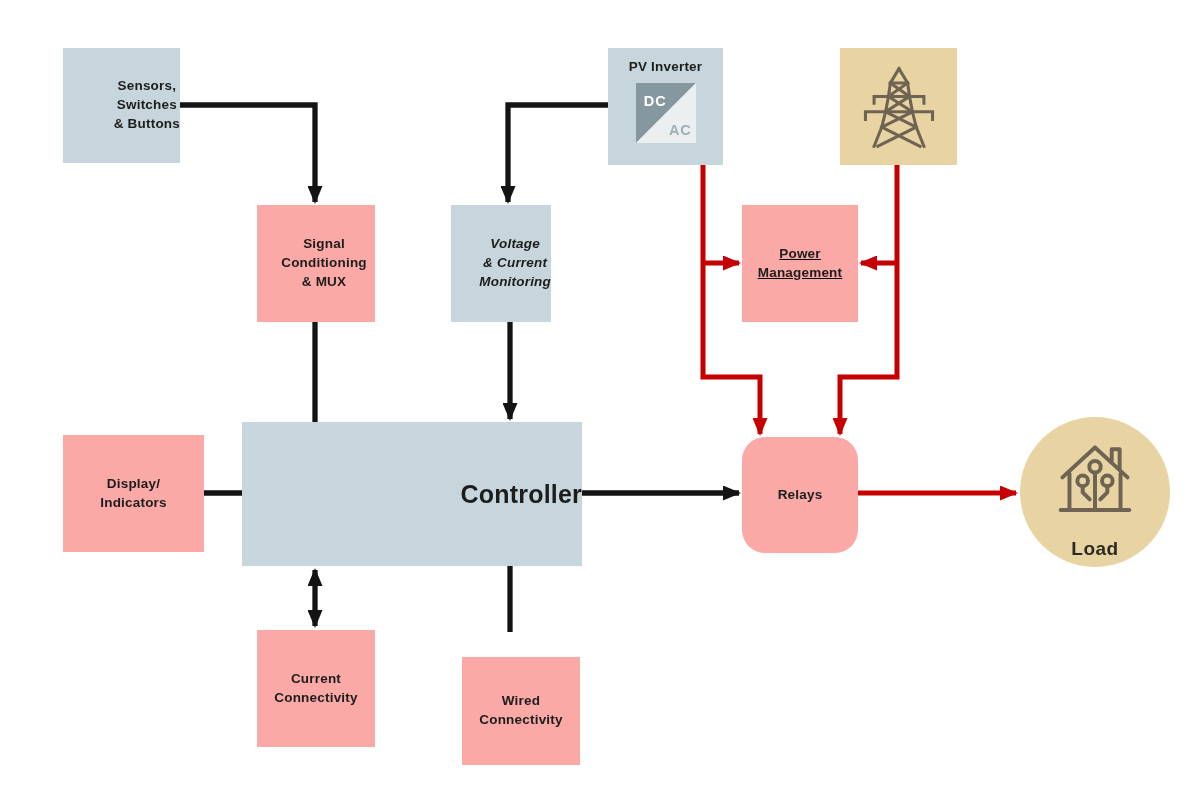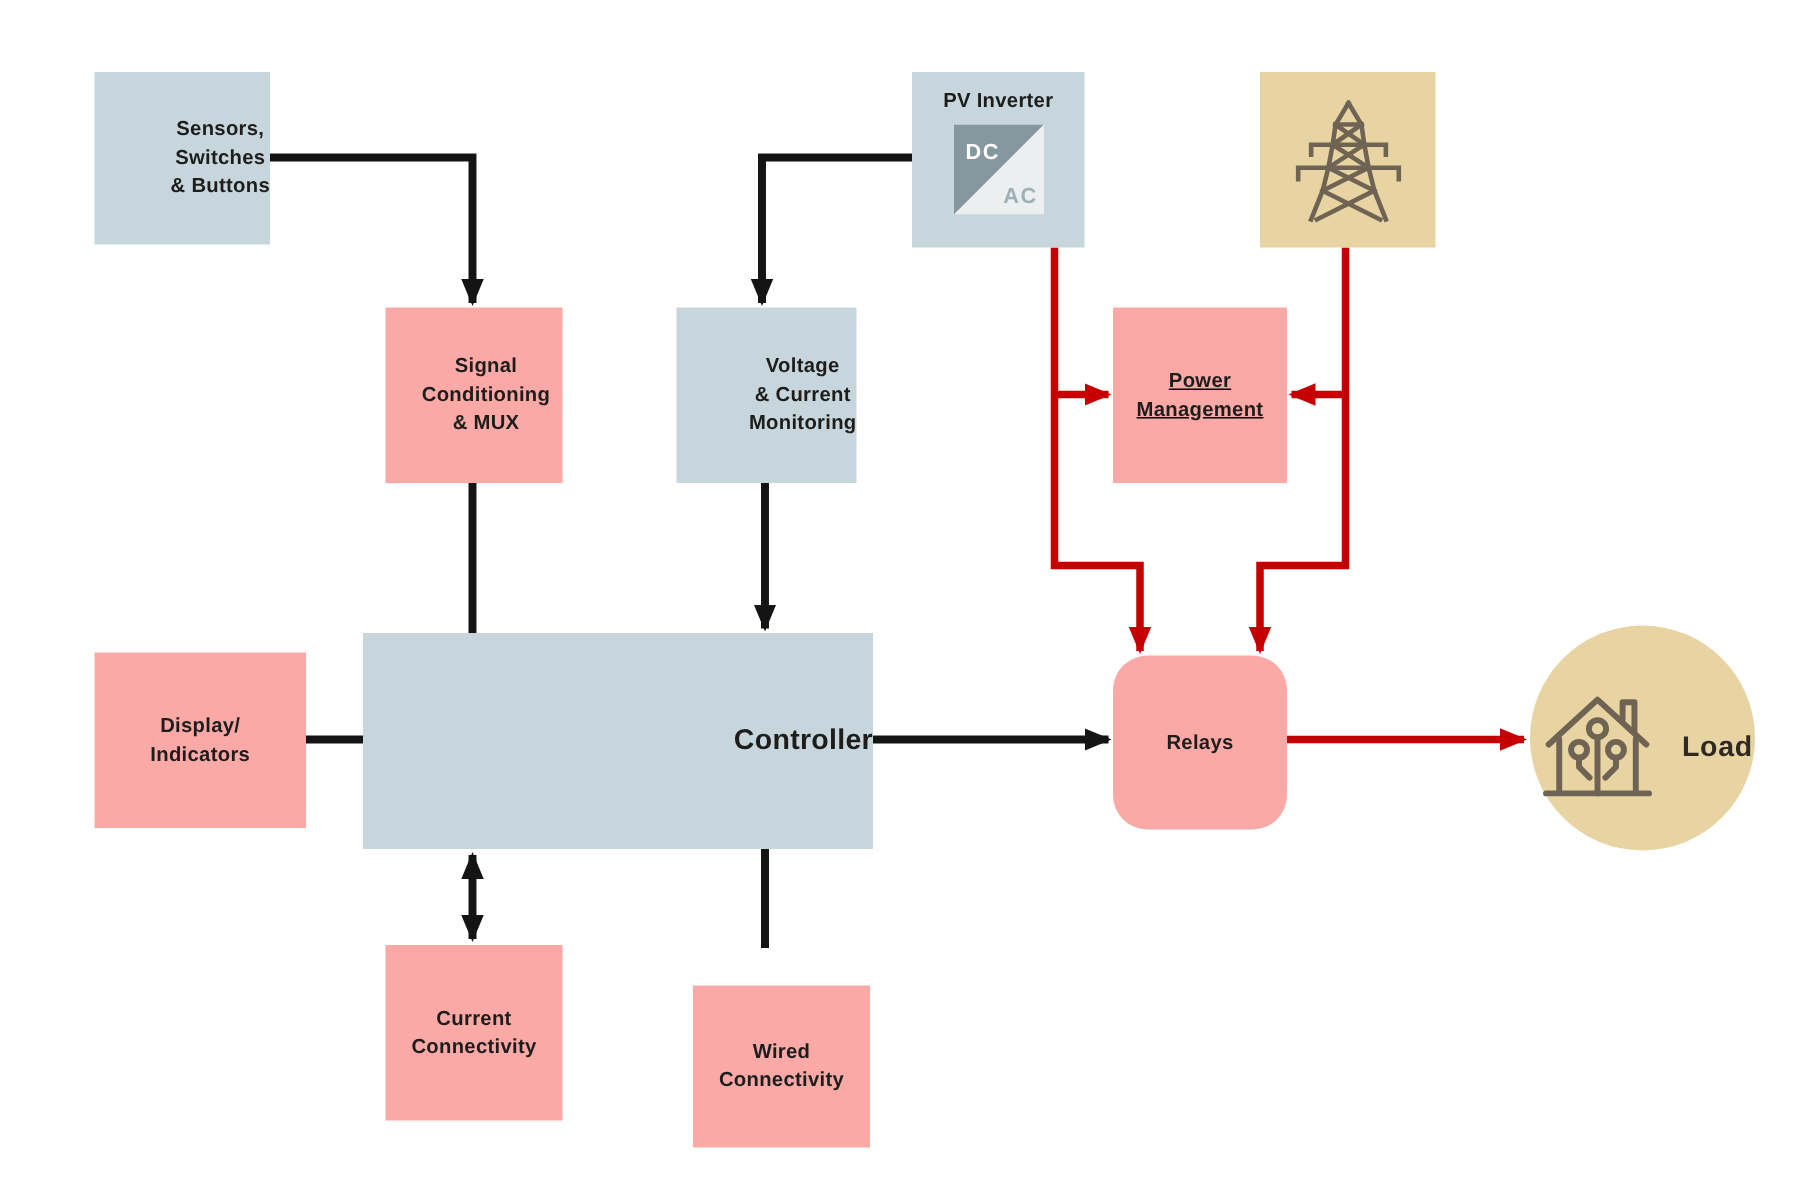--- a/index.html
+++ b/index.html
@@ -27,24 +27,24 @@
     font-size:13.5px;
     line-height:1.4;
     letter-spacing:.2px;
     color:#1d1d1b;
   }
   .blue{background:#c7d6dc;justify-content:flex-end;}
   .pink{background:#faa9a7;}
   .tan{background:#e8d4a2;}
   .col{flex-direction:column;justify-content:flex-start;}
   #node-pv-inverter{padding-top:10px;gap:6px;}
-  #node-controller .label{font-size:19px;}
+  #node-controller .label{font-size:25px;}
   #node-load{
     border-radius:50%;
-    flex-direction:row;
+    flex-direction:column;
     gap:12px;
     padding-top:14px;
   }
   #node-load .label{font-size:19px;color:#2e2a22;letter-spacing:.5px;}
 </style>
 </head>
 <body>
 
 <div id="canvas">
 
@@ -83,21 +83,21 @@
 Switches
 &amp; Buttons</span>
   </div>
 
   <div class="node pink" style="left:257px;top:205px;width:118px;height:117px;padding-left:16px;">
     <span class="label">Signal
 Conditioning
 &amp; MUX</span>
   </div>
 
-  <div class="node blue" style="left:451px;top:205px;width:120px;height:117px;">
+  <div class="node blue" style="left:451px;top:205px;width:100px;height:117px;font-style:italic;">
     <span class="label">Voltage
 &amp; Current
 Monitoring</span>
   </div>
 
   <div class="node blue col" id="node-pv-inverter" style="left:608px;top:48px;width:115px;height:117px;">
     <span class="label">PV Inverter</span>
     <svg width="60" height="60" viewBox="0 0 62 62">
       <polygon points="0,0 62,0 0,62" fill="#85989f"></polygon>
       <polygon points="62,0 62,62 0,62" fill="#eceff0"></polygon>

